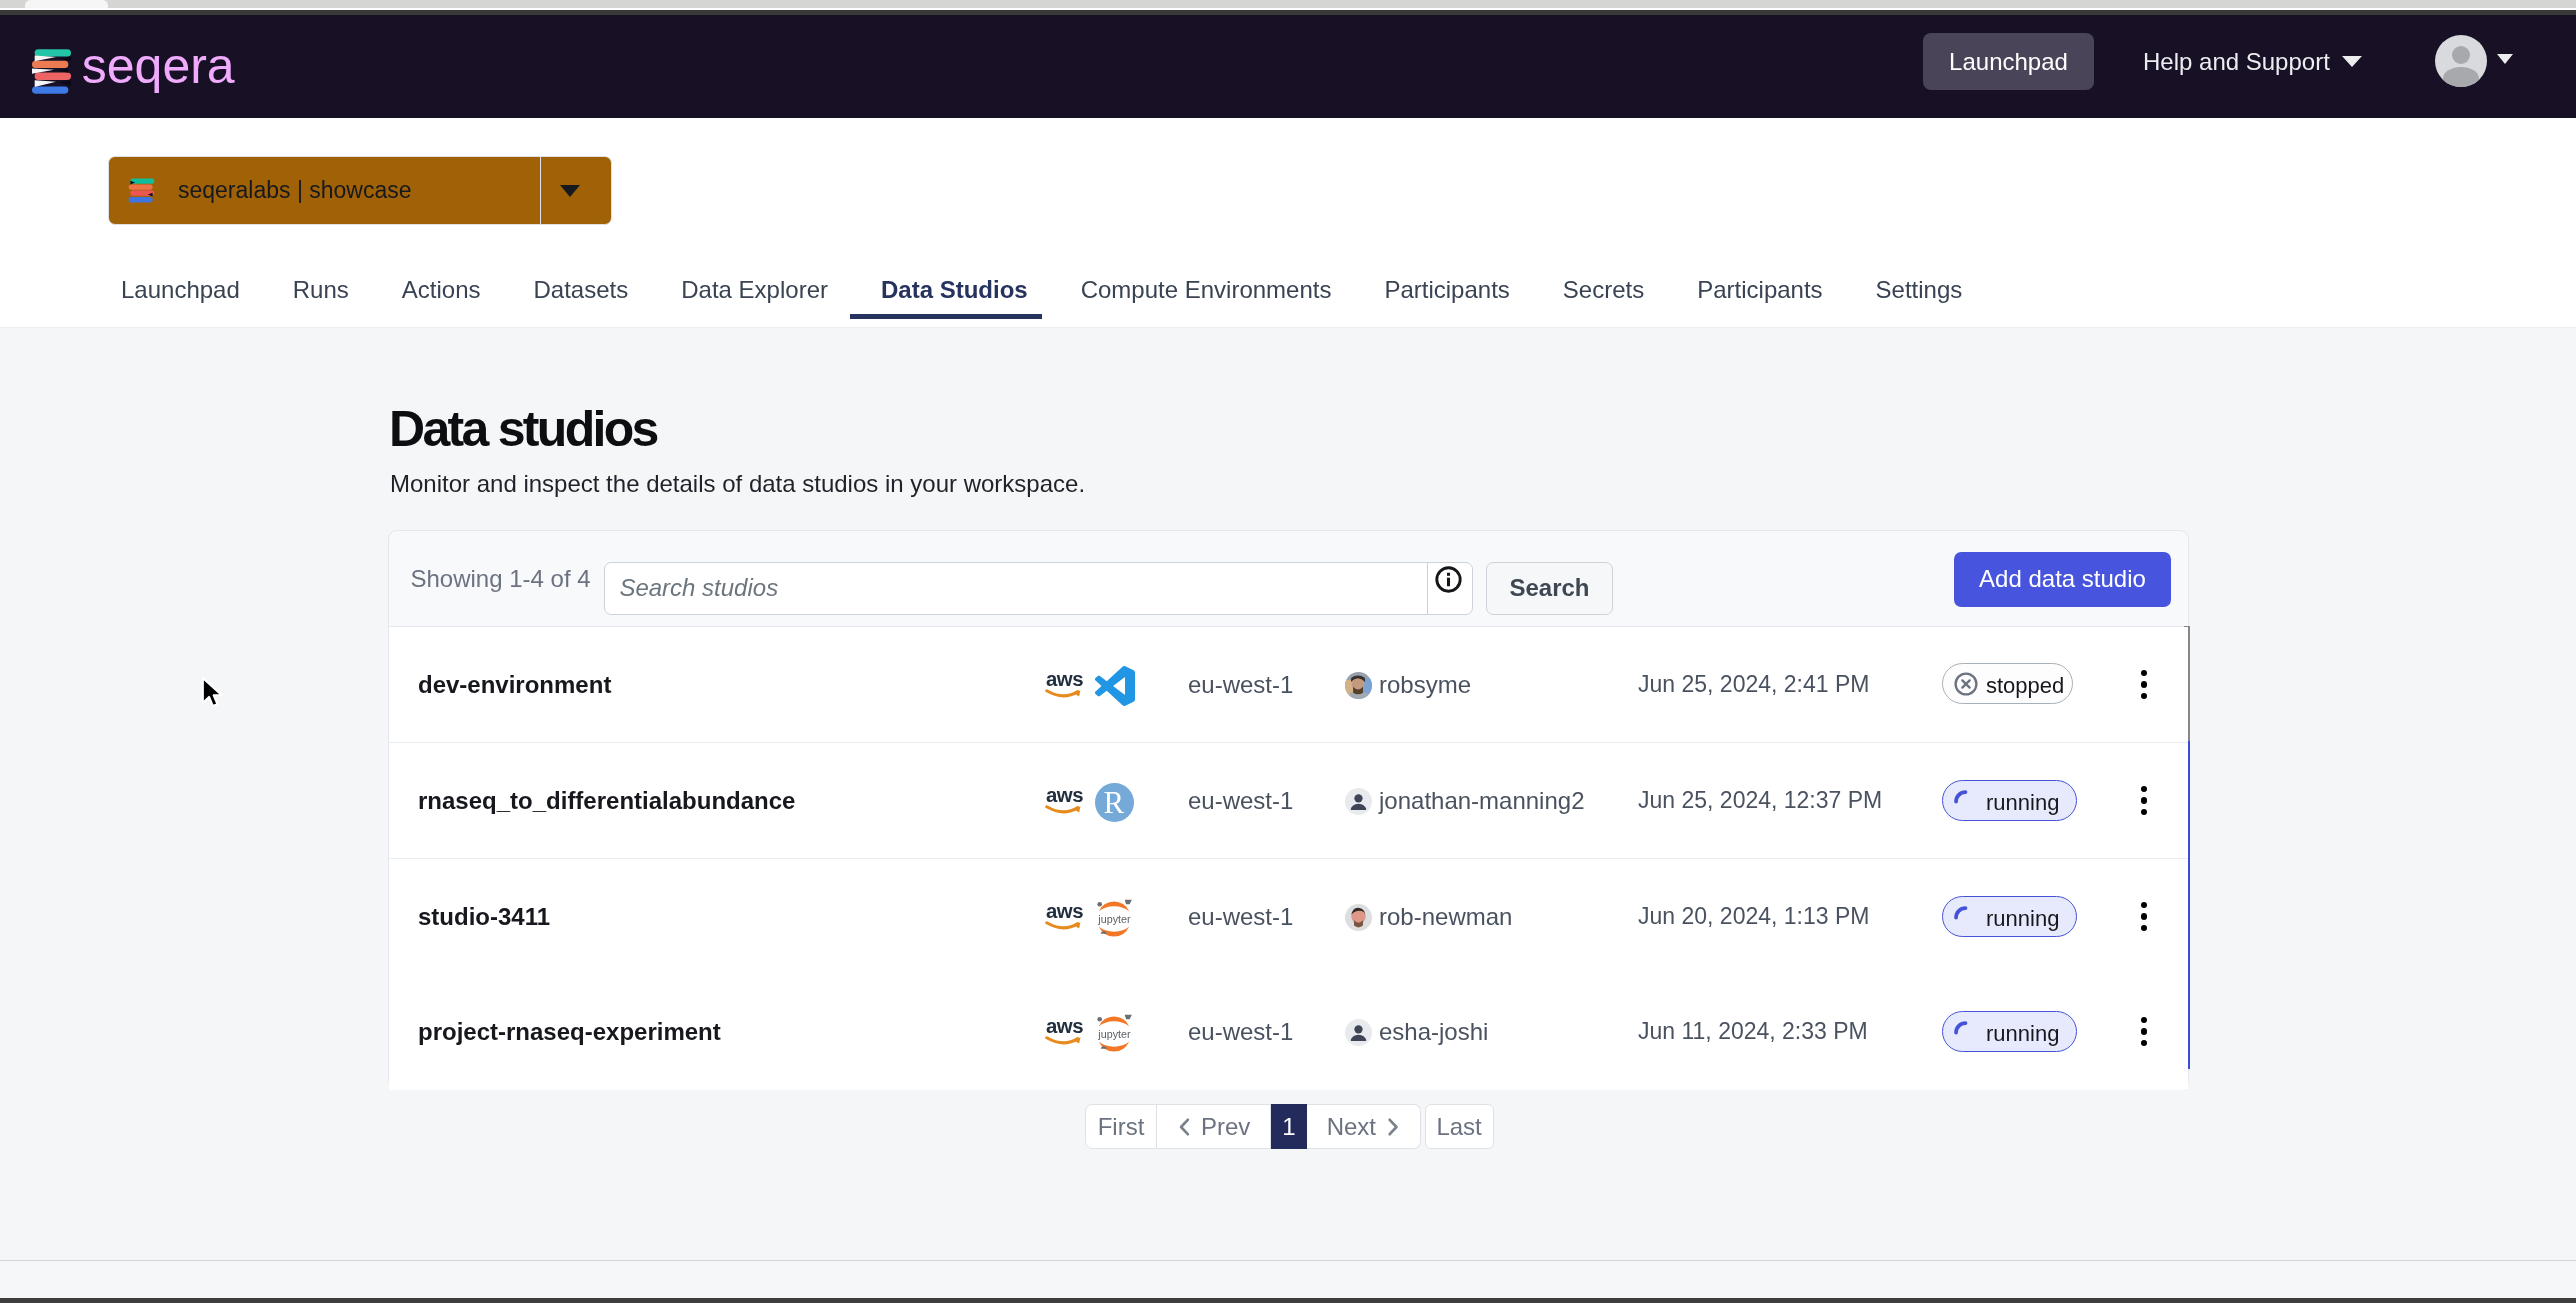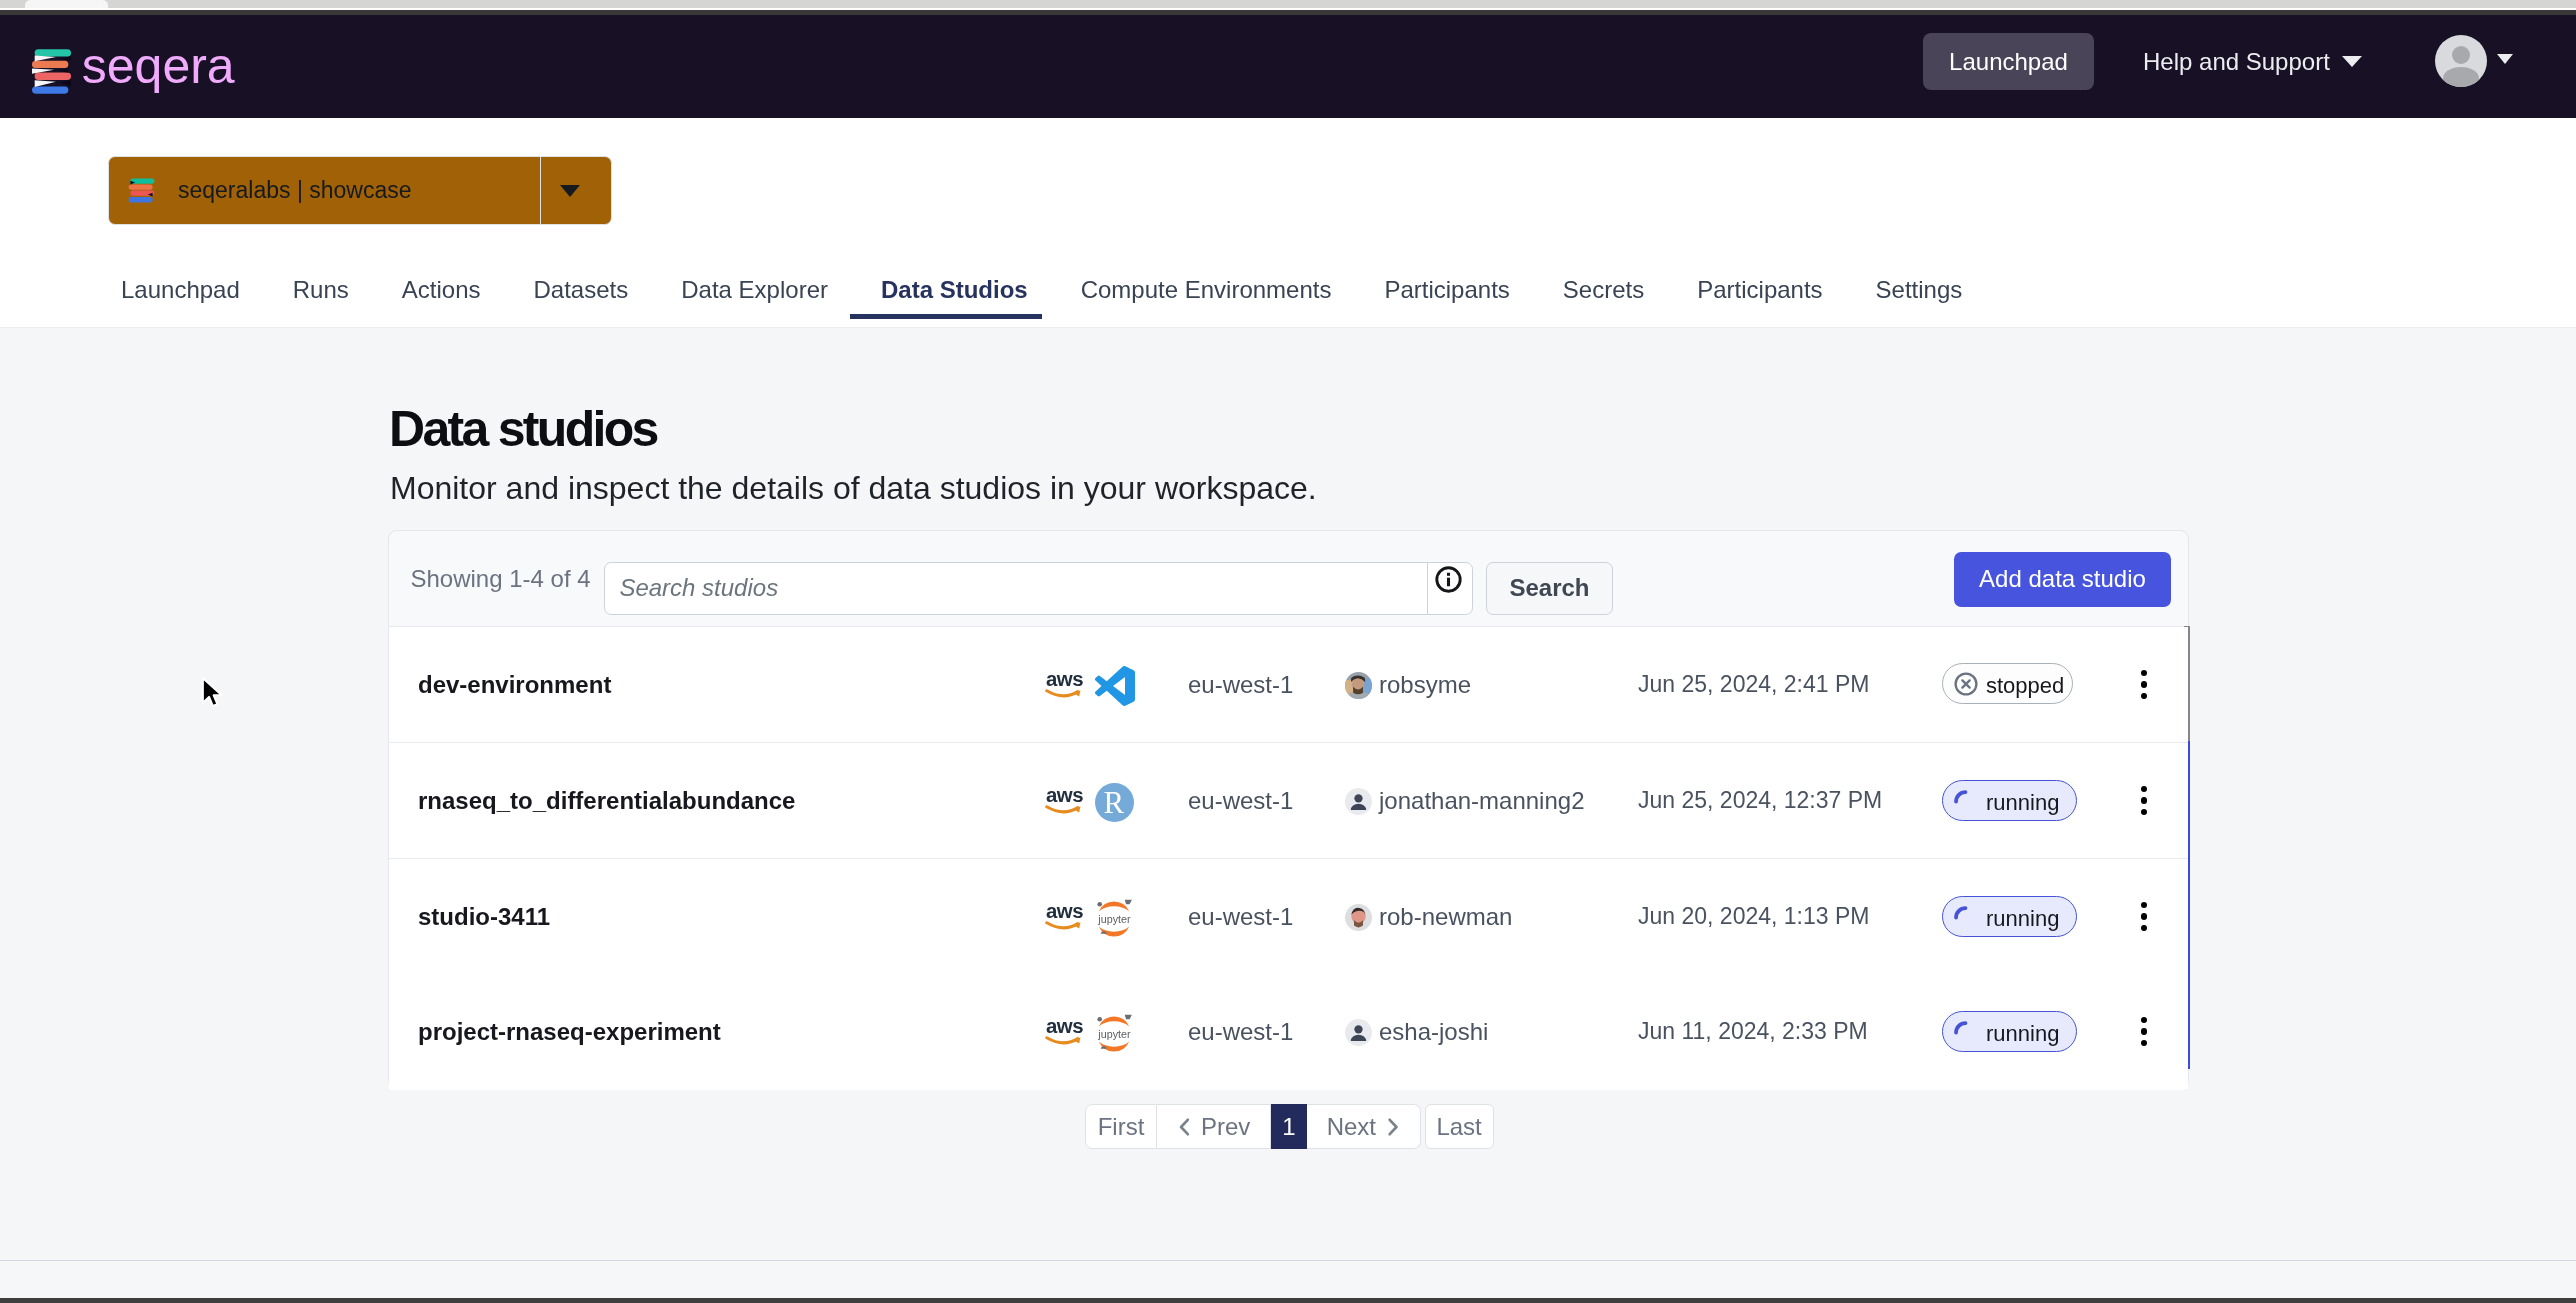--- a/index.html
+++ b/index.html
@@ -34,21 +34,21 @@
 .wsbox .caret3 { position:absolute; left:451px; top:28px; width:0; height:0; border-left:10.8px solid transparent; border-right:10.8px solid transparent; border-top:12.6px solid #16191d; }
 
 
 .tabs { position:absolute; left:121px; top:158px; display:flex; font-size:24px; color:#394353; }
 .tabs .tab { margin-right:53px; padding-bottom:14.4px; }
 .tabs .active { color:#27335f; font-weight:700; }
 
 
 .content { left:0; top:329px; width:2576px; height:931px; background:#f5f6f8; }
 h1 { position:absolute; left:389px; top:400px; font-size:50px; letter-spacing:-2.7px; color:#0c0e12; }
-.sub { position:absolute; left:390px; top:470px; font-size:32px; color:#1f2329; }
+.sub { position:absolute; left:390px; top:470px; font-size:24px; color:#1f2329; }
 
 
 .card { position:absolute; left:388px; top:530px; width:1801px; height:559px; background:#f8f9fb; border:0.9px solid #e4e7eb; border-radius:9px; }
 .toolbar { position:absolute; left:0; top:0; width:100%; height:95px; }
 .showing { position:absolute; left:21.5px; top:0; height:95px; display:flex; align-items:center; font-size:24px; color:#6b7280; }
 .sgroup { position:absolute; left:215px; top:30.5px; width:869px; height:53px; background:#fff; border:0.9px solid #ccd2d8; border-radius:7.2px; }
 .sgroup .ph { position:absolute; left:14.4px; top:11.7px; font-size:24px; font-style:italic; color:#6c757d; }
 .sgroup .idiv { position:absolute; left:822px; top:0; width:0.9px; height:51px; background:#ccd2d8; }
 .sbtn { position:absolute; left:1097px; top:30.5px; width:127px; height:53px; background:#f6f7f9; border:0.9px solid #ccd2d8; border-radius:7.2px; font-size:24px; color:#3f4752; display:flex; align-items:center; justify-content:center;font-weight:bold; }
 .addbtn { position:absolute; left:1565px; top:20.6px; width:217px; height:55px; background:#4754de; border-radius:7.2px; color:#fff; font-size:24px; display:flex; align-items:center; justify-content:center; }

